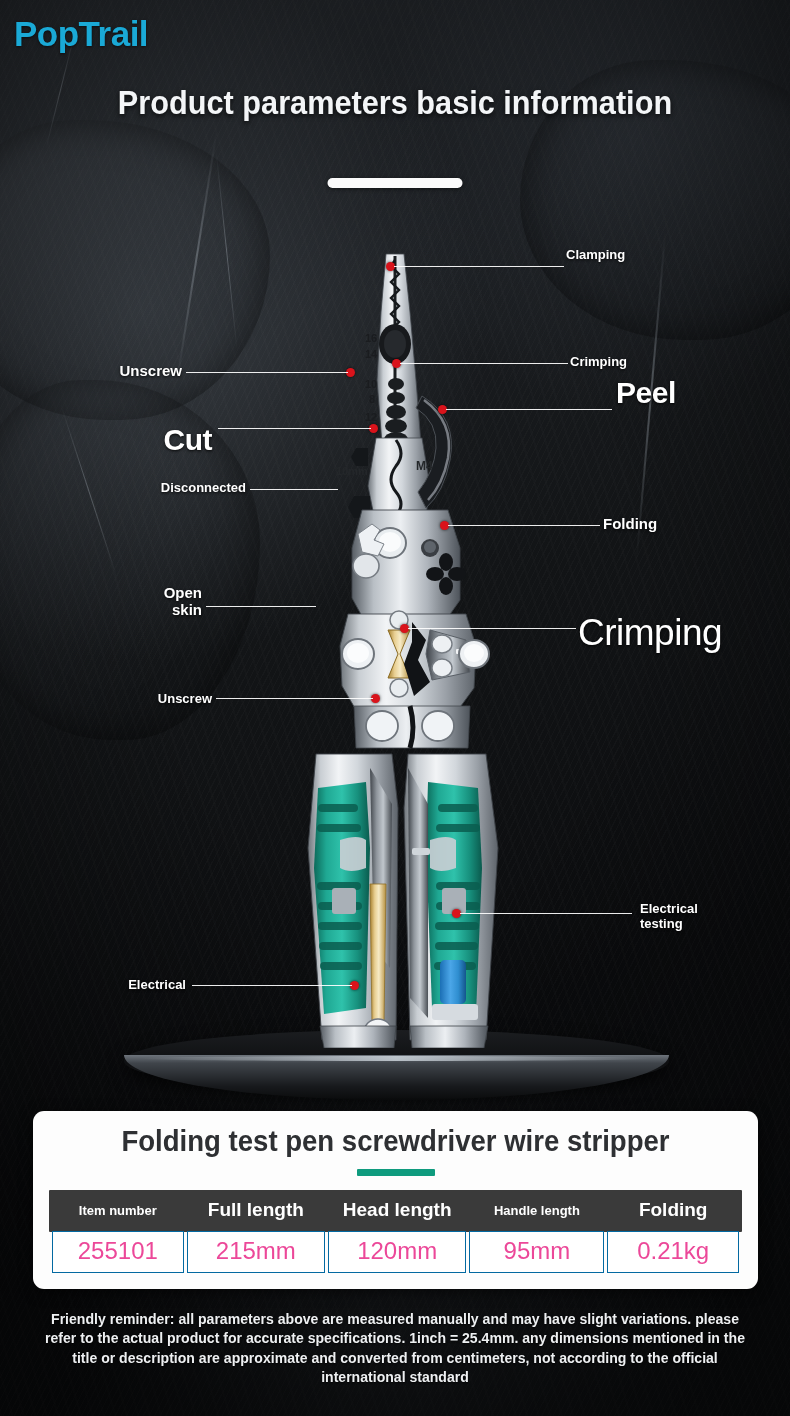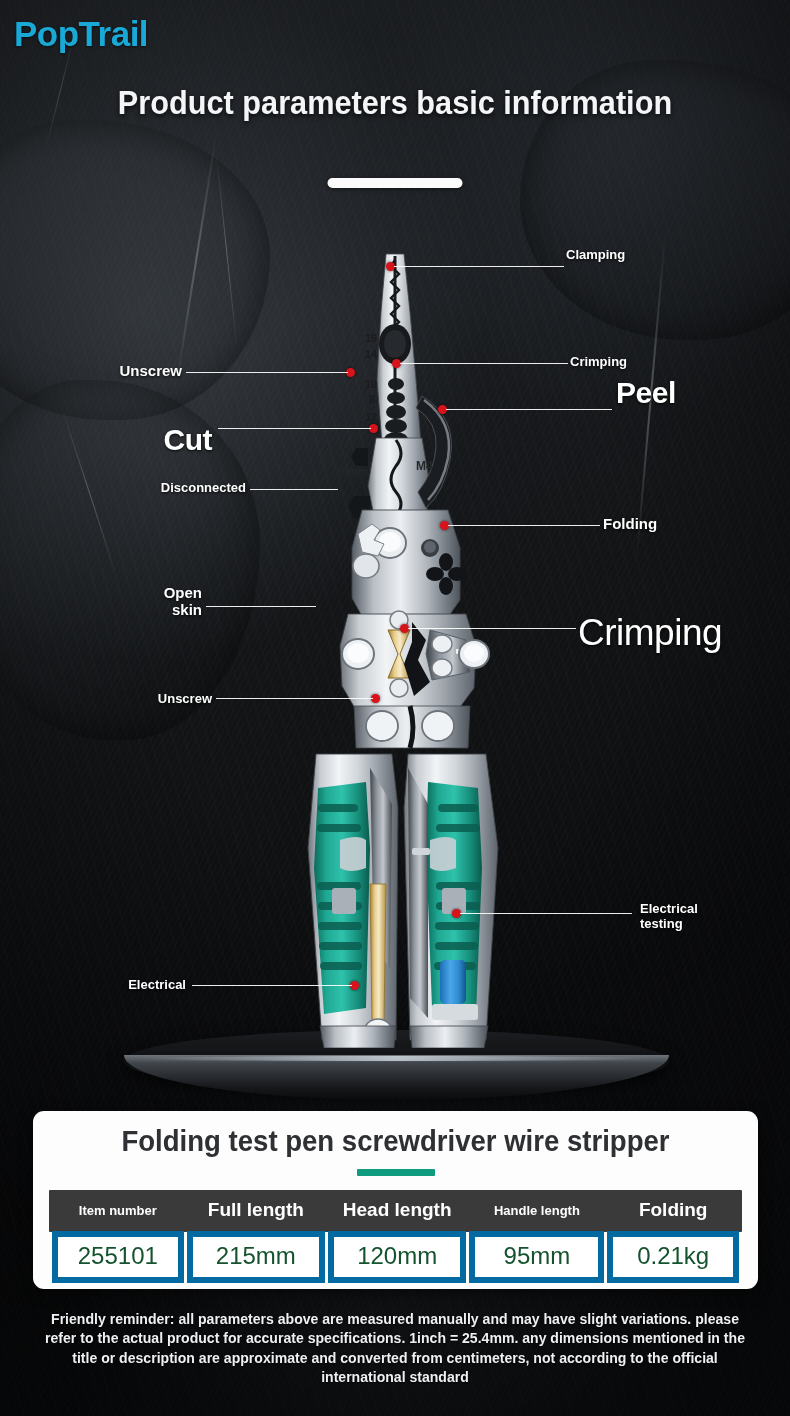--- a/index.html
+++ b/index.html
@@ -118,23 +118,23 @@
   table.spec {
     position:absolute; left:16px; top:79px; width:693px;
     border-collapse:separate; border-spacing:3px 2px;
     table-layout:fixed;
   }
   table.spec thead th {
     background:#3a3a3a; color:#ffffff; text-align:center;
     padding:7px 2px 8px; font-weight:bold; vertical-align:middle;
   }
   table.spec tbody td {
-    background:#ffffff; color:#14532d; text-align:center;
+    background:#ffffff; color:#ec4899; text-align:center;
     padding:5px 2px 7px; font-size:24px; font-weight:normal;
-    border:6px solid #0369a1;
+    border:1px solid #0369a1;
   }
   .spec-head-wrap { position:absolute; left:16px; top:79px; width:693px; height:42px; background:#3a3a3a; border-radius:1px; }
   .th-sm { font-size:13px; }
   .th-lg { font-size:19px; }
 
   
   .footer {
     position:absolute; left:26px; right:26px; top:1310px;
     text-align:center; color:#eef0f2;
     font-size:14.5px; font-weight:bold; line-height:1.34;

